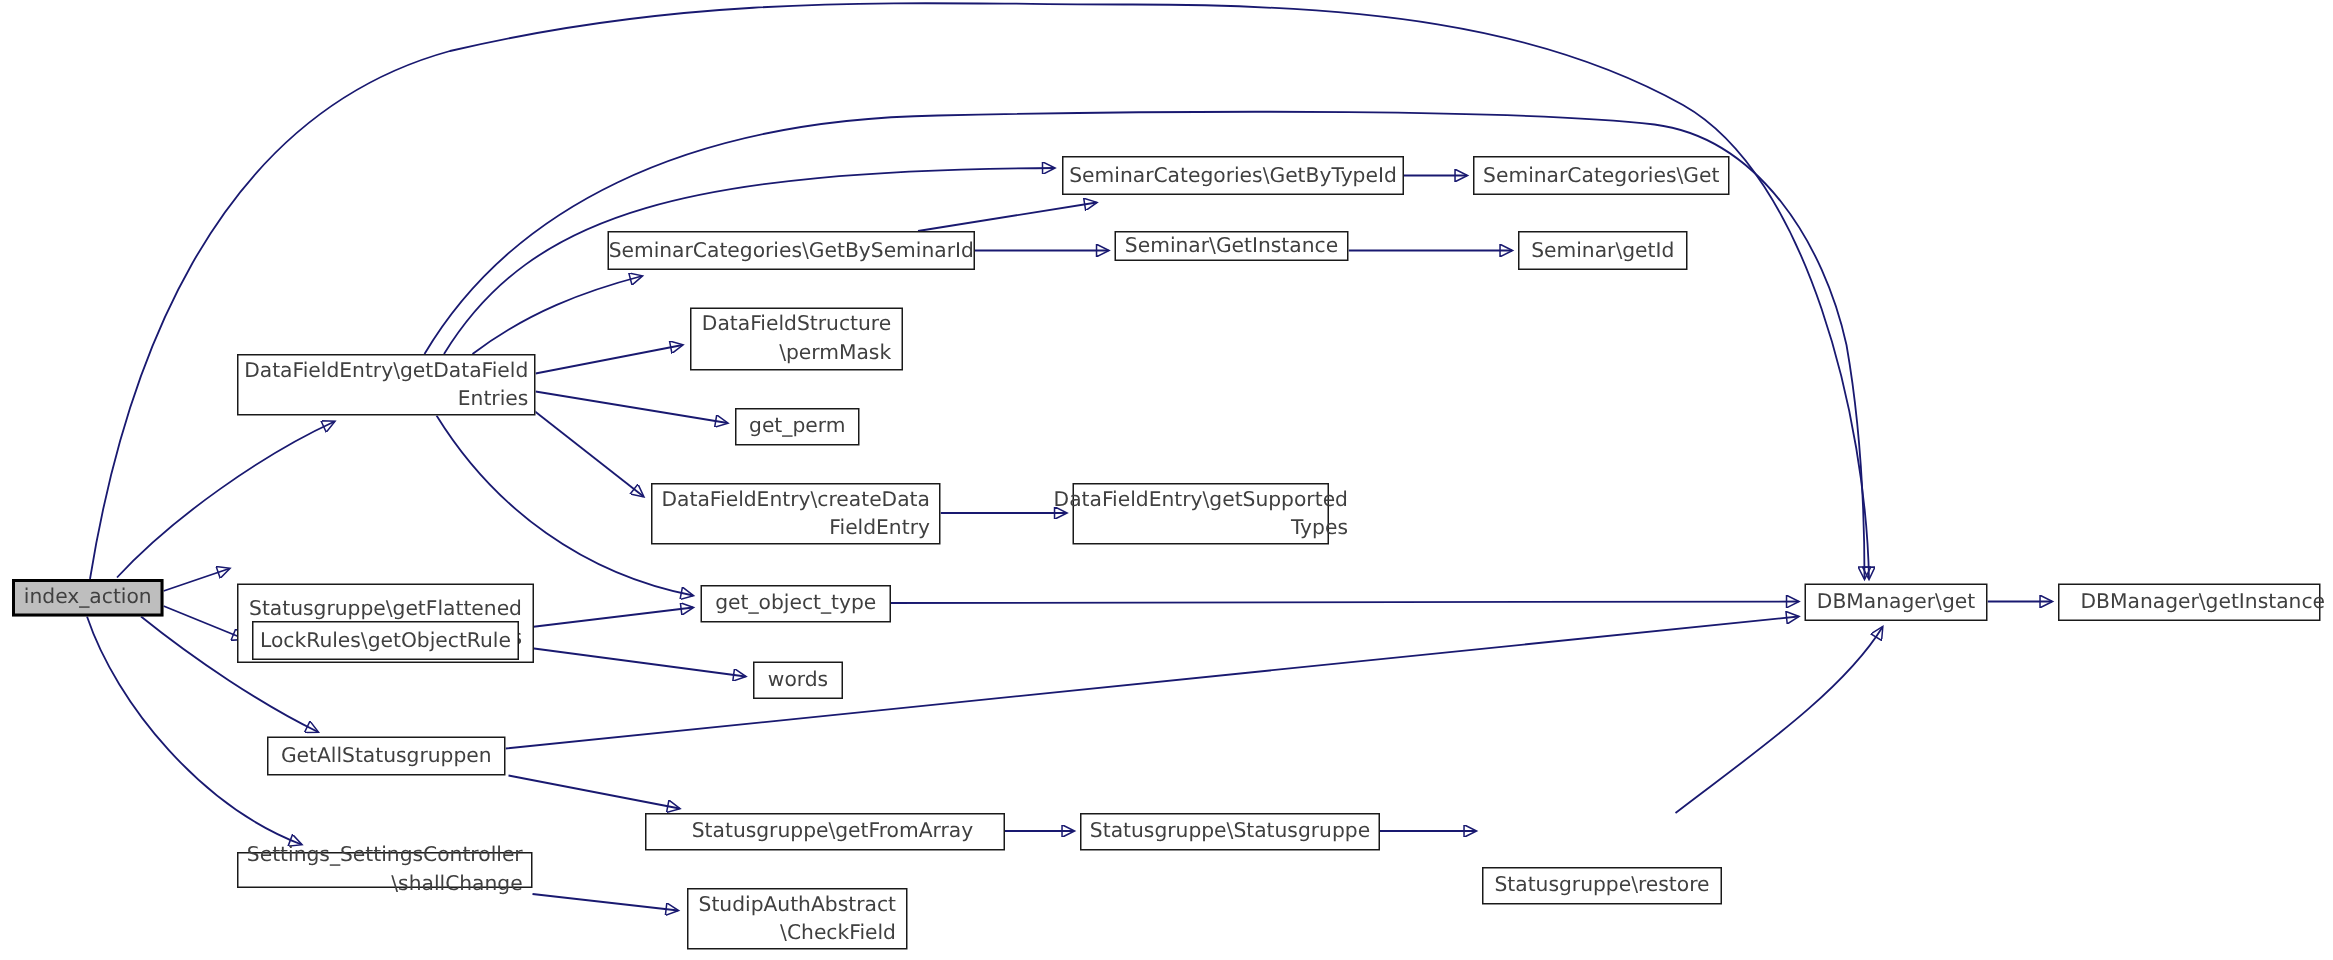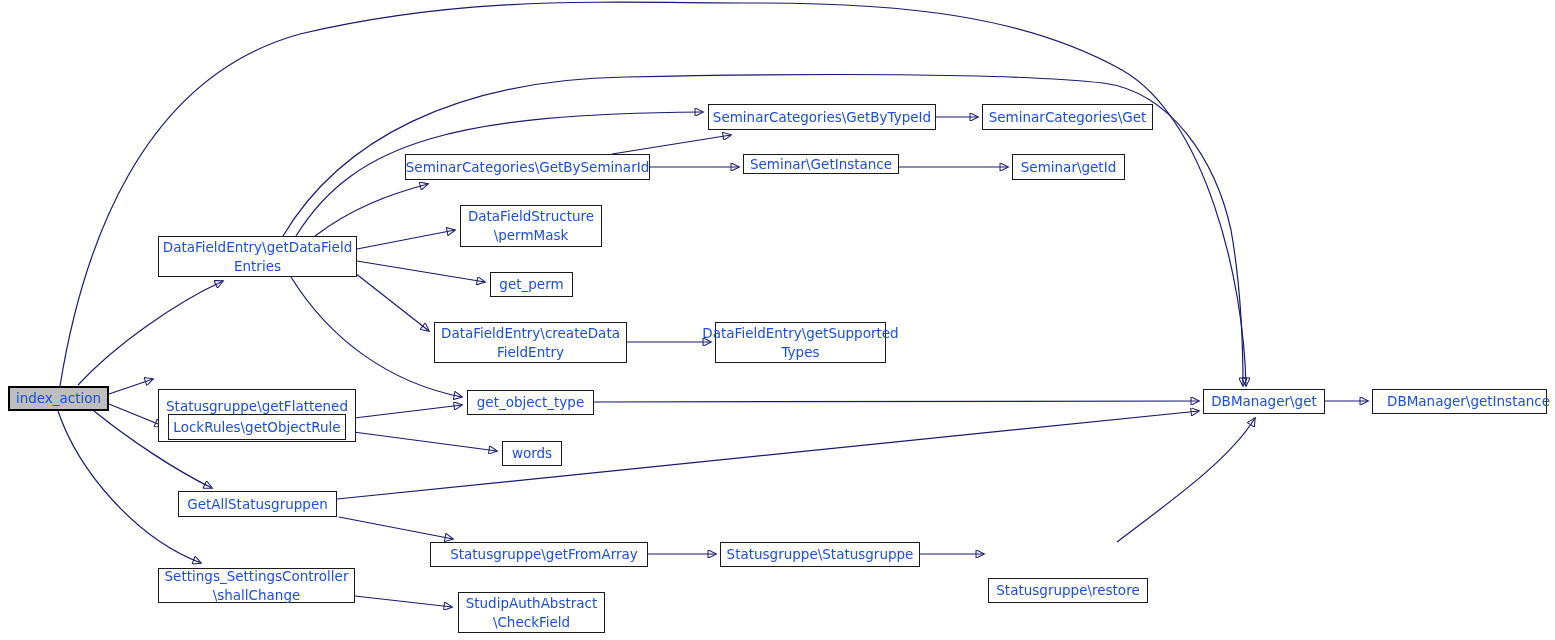--- a/index.html
+++ b/index.html
@@ -10,23 +10,23 @@
     font-family:"DejaVu Sans","Liberation Sans",sans-serif;
     overflow:hidden;
   }
   #edges{position:absolute;left:0;top:0;width:1555px;height:640px;}
   #edges path{fill:none;stroke:#191970;stroke-width:1.2px;}
   .node{
     position:absolute;
     box-sizing:border-box;
     border:1px solid #1a1a1a;
     background:#ffffff;
-    color:#1d4ed8;
+    color:#404040;
     display:flex;align-items:center;justify-content:center;
-    text-align:center;
+    text-align:right;
     font-size:13.5px;line-height:19px;
     white-space:pre-line;
     cursor:pointer;
   }
   .node.root{
     background:#bebebe;
     border:2px solid #000000;
   }
 </style>
 </head>
@@ -75,21 +75,21 @@
   <div class="node" style="left:158px;top:236px;width:199px;height:41px;">DataFieldEntry\getDataField
 Entries</div>
 
   <div class="node" style="left:158px;top:349px;width:198px;height:53px;margin-top:40px;">Statusgruppe\getFlattened
 Roles</div>
 
   <div class="node" style="left:168px;top:414px;width:178px;height:26px;">LockRules\getObjectRule</div>
 
   <div class="node" style="left:178px;top:491px;width:159px;height:26px;">GetAllStatusgruppen</div>
 
-  <div class="node" style="left:158px;top:568px;width:197px;height:35px;">Settings_SettingsController
+  <div class="node" style="left:158px;top:568px;width:197px;height:24px;">Settings_SettingsController
 \shallChange</div>
 
   <div class="node" style="left:708px;top:104px;width:228px;height:26px;">SeminarCategories\GetByTypeId</div>
 
   <div class="node" style="left:982px;top:104px;width:171px;height:26px;">SeminarCategories\Get</div>
 
   <div class="node" style="left:405px;top:154px;width:245px;height:26px;">SeminarCategories\GetBySeminarId</div>
 
   <div class="node" style="left:743px;top:154px;width:156px;height:20px;">Seminar\GetInstance</div>
 
@@ -107,21 +107,21 @@
 Types</div>
 
   <div class="node" style="left:467px;top:390px;width:127px;height:25px;">get_object_type</div>
 
   <div class="node" style="left:502px;top:441px;width:60px;height:25px;">words</div>
 
   <div class="node" style="left:1203px;top:389px;width:122px;height:25px;">DBManager\get</div>
 
   <div class="node" style="left:1372px;top:389px;width:175px;height:25px;padding-left:18px;">DBManager\getInstance</div>
 
-  <div class="node" style="left:430px;top:542px;width:218px;height:25px;padding-left:10px;">Statusgruppe\getFromArray</div>
+  <div class="node" style="left:430px;top:542px;width:240px;height:25px;padding-left:10px;">Statusgruppe\getFromArray</div>
 
   <div class="node" style="left:720px;top:542px;width:200px;height:25px;">Statusgruppe\Statusgruppe</div>
 
   <div class="node" style="left:988px;top:542px;width:160px;height:25px;margin-top:36px;">Statusgruppe\restore</div>
 
   <div class="node" style="left:458px;top:592px;width:147px;height:41px;">StudipAuthAbstract
 \CheckField</div>
 
 </div>
 

